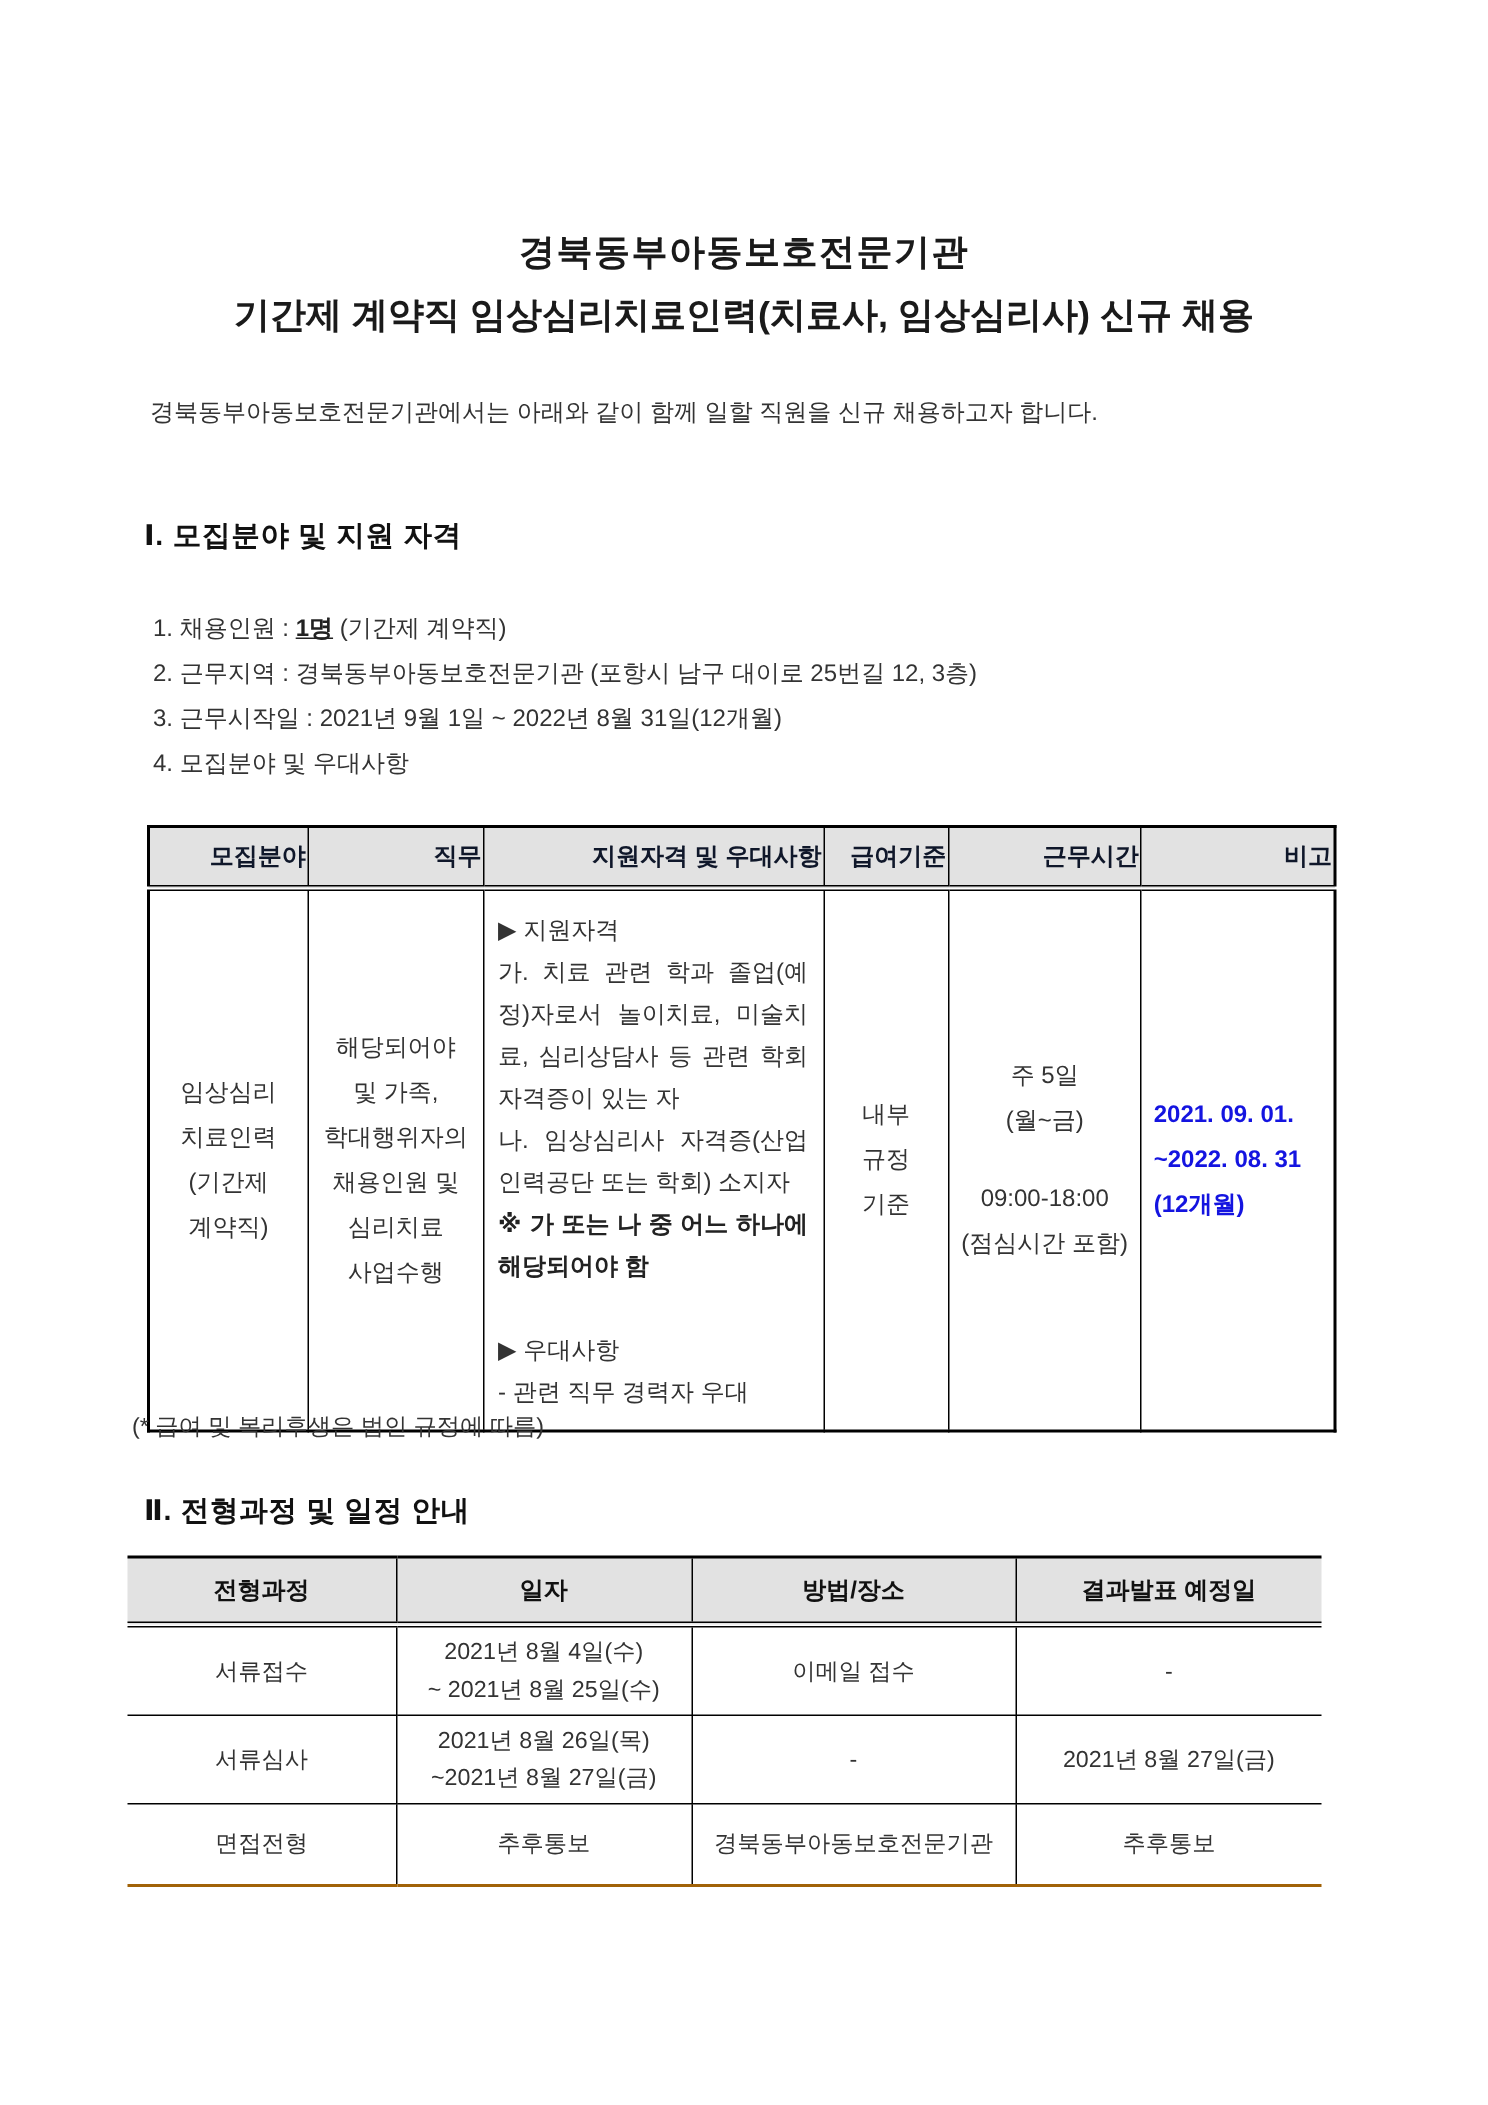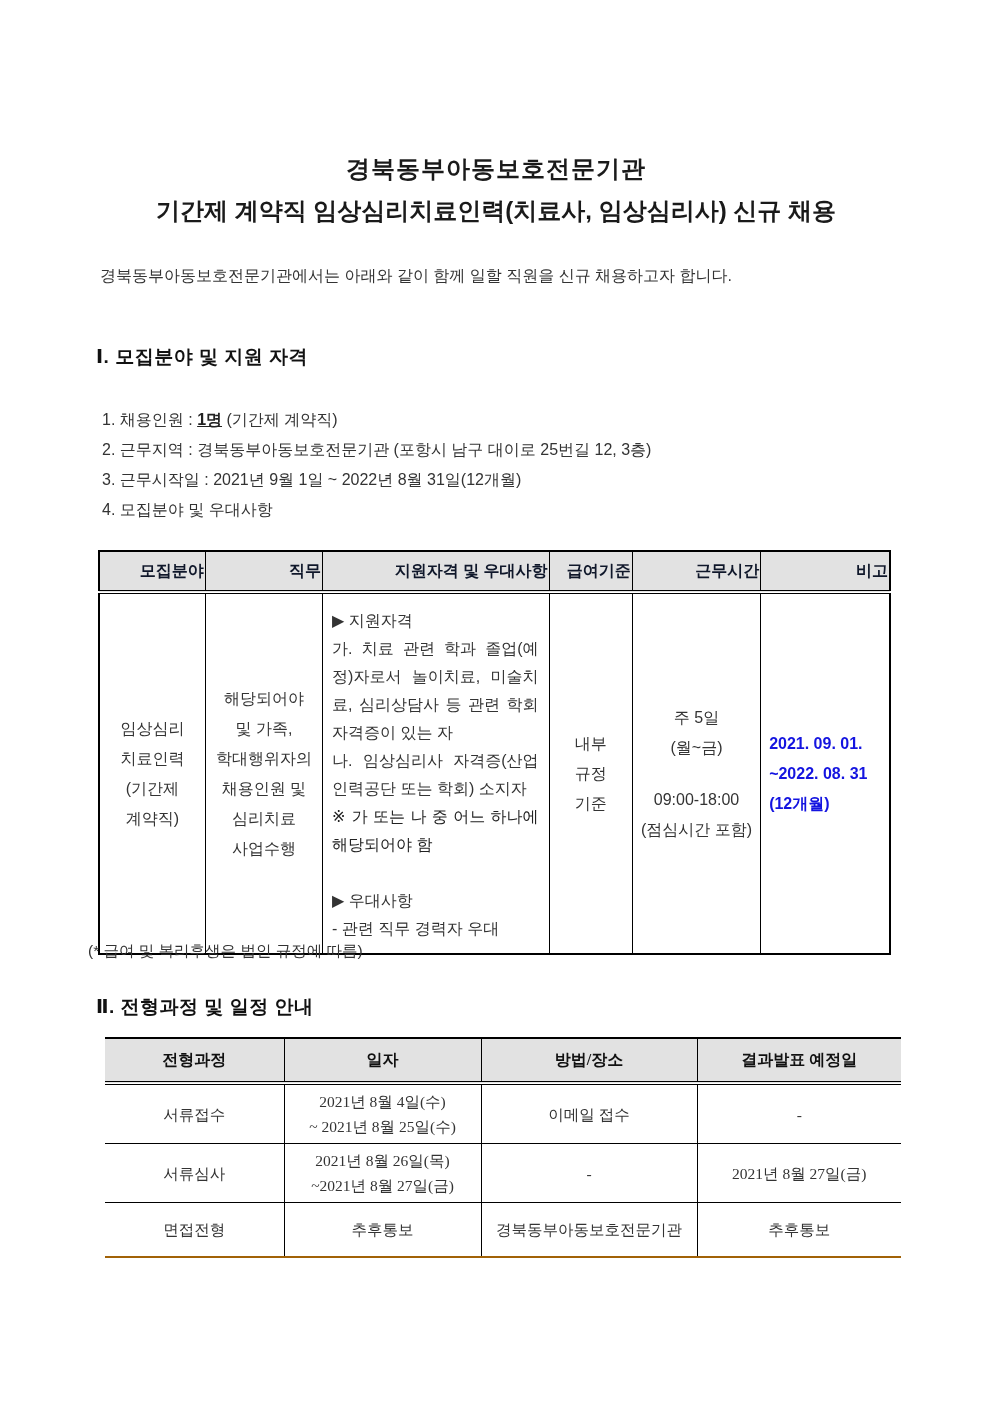--- a/index.html
+++ b/index.html
@@ -105,21 +105,21 @@
     padding: 0;
   }
   .recruit-table .body-row { height: 338px; }
   .cell-qualifications {
     vertical-align: top !important;
     text-align: justify !important;
     padding: 13px 10px 10px 9px !important;
     line-height: 28px !important;
     word-break: break-all;
   }
-  .qual-note { font-weight: normal; color: #222222; }
+  .qual-note { font-weight: bold; color: #222222; }
   .pref-header { margin-top: 28px; }
   .cell-remarks {
     text-align: left !important;
     padding-left: 8px !important;
     font-weight: bold;
     color: var(--accent-blue, #1414e0) !important;
   }
   .hours-gap { height: 22px; }
 
   
@@ -127,26 +127,25 @@
     position: absolute;
     left: 88px;
     top: 941px;
     font-size: 15.5px;
     color: #333333;
   }
 
   
   .schedule-table {
     position: absolute;
-    left: 105px;
+    left: 85px;
     top: 1037px;
     width: 796px;
     border-collapse: collapse;
     table-layout: fixed;
-    font-family: Liberation Serif, serif;
   }
   .schedule-table th {
     background: var(--header-bg, #e2e2e2);
     border-top: 2px solid #000000;
     border-bottom: 4px double #000000;
     border-left: 1px solid #000000;
     border-right: 1px solid #000000;
     height: 40px;
     font-size: 16px;
     font-weight: bold;

